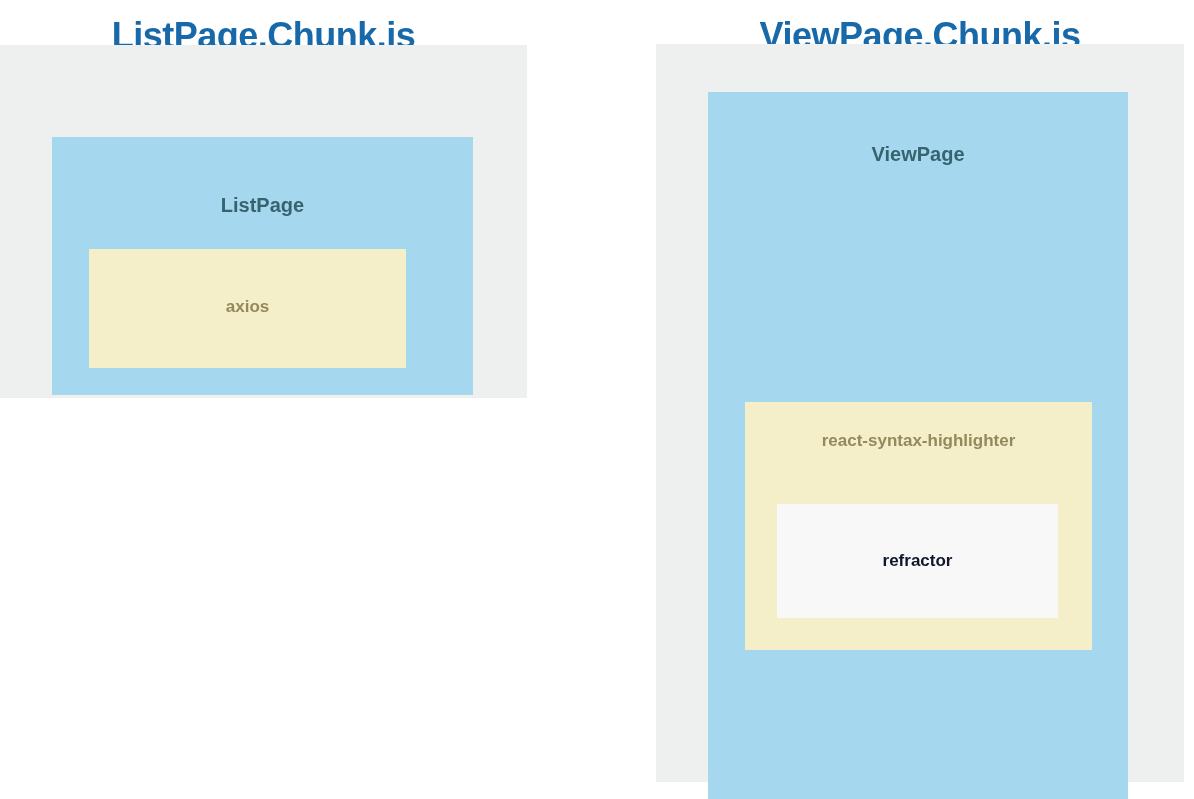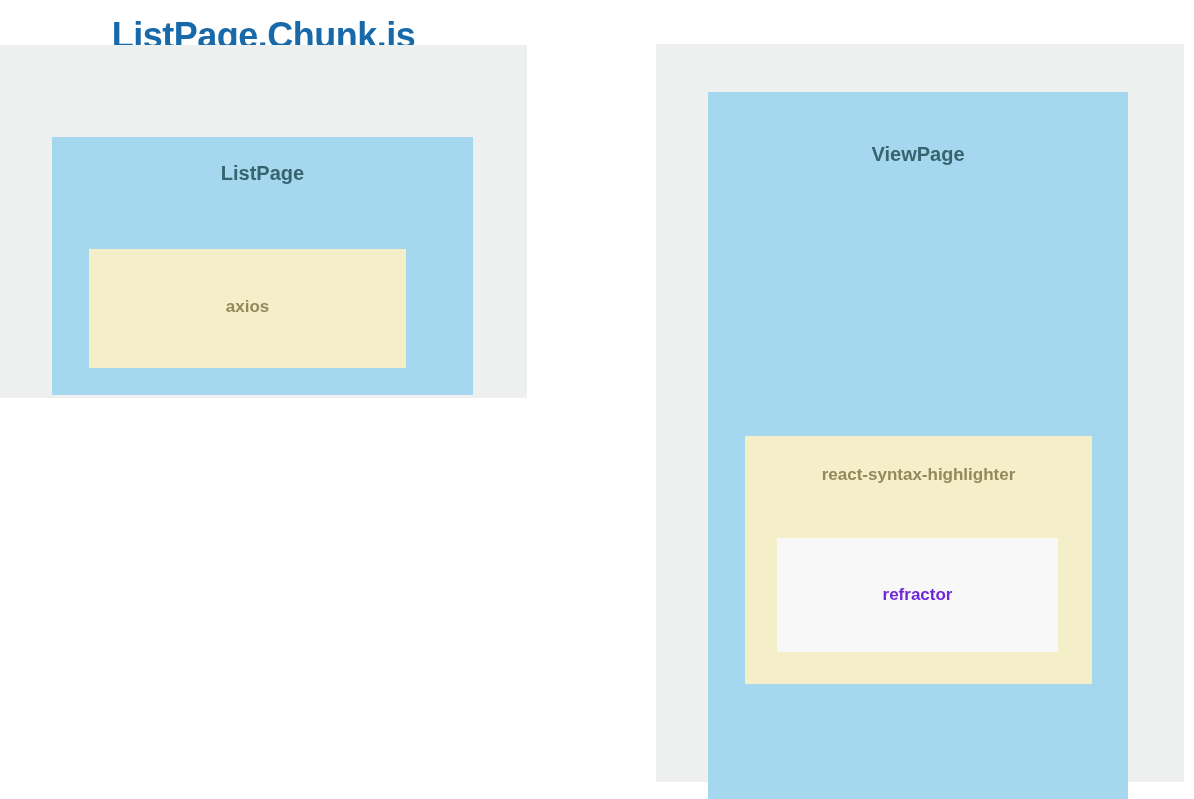--- a/index.html
+++ b/index.html
@@ -88,42 +88,42 @@
   }
   .sub-label {
     position: absolute;
     left: 0;
     right: 0;
     text-align: center;
     font-family: "Liberation Sans", sans-serif;
     font-weight: bold;
     font-size: 17px;
     line-height: 21px;
-    color: #6d28d9;
+    color: #0f172a;
     white-space: nowrap;
   }
 
   
   #title-listpage { left: 0px;   top: 16px;  width: 527px; }
   #chunk-listpage { left: 0px;   top: 45px;  width: 527px; height: 353px; }
   #module-listpage { left: 52px; top: 92px;  width: 421px; height: 258px; }
-  #module-listpage .module-label { top: 24px; text-align: center; }
+  #module-listpage .module-label { top: 56px; text-align: center; }
   #dep-axios      { left: 37px;  top: 112px; width: 317px; height: 119px; }
   #dep-axios .dep-label { top: 47px; }
 
   
   #title-viewpage { left: 656px; top: 16px;  width: 528px; }
   #chunk-viewpage { left: 656px; top: 44px;  width: 528px; height: 738px; }
   #module-viewpage { left: 52px; top: 48px;  width: 420px; height: 718px; }
   #module-viewpage .module-label { top: 50px; }
 
   #dep-markdown   { left: 37px;  top: 146px; width: 347px; height: 117px; }
   #dep-markdown .dep-label { top: 47px; }
 
-  #dep-highlighter { left: 37px; top: 310px; width: 347px; height: 248px; margin-top: 34px; }
+  #dep-highlighter { left: 37px; top: 310px; width: 347px; height: 248px; }
   #dep-highlighter .dep-label { top: 28px; }
 
   #sub-refractor  { left: 32px;  top: 102px; width: 281px; height: 114px; }
   #sub-refractor .sub-label { top: 46px; }
 </style>
 </head>
 <body>
 
 <div class="stage">
 
@@ -135,20 +135,21 @@
 
       <div class="module-label">ListPage</div>
 
       <div class="dep-box" id="dep-axios">
         <div class="dep-label">axios</div>
       </div>
 
     </div>
   </div>
 
+  <div class="chunk-title" id="title-viewpage">ViewPage.Chunk.js</div>
 
   <div class="chunk-box" id="chunk-viewpage">
 
     <div class="module-box" id="module-viewpage">
 
       <div class="module-label">ViewPage</div>
 
 
       <div class="dep-box" id="dep-highlighter">
         <div class="dep-label">react-syntax-highlighter</div>

